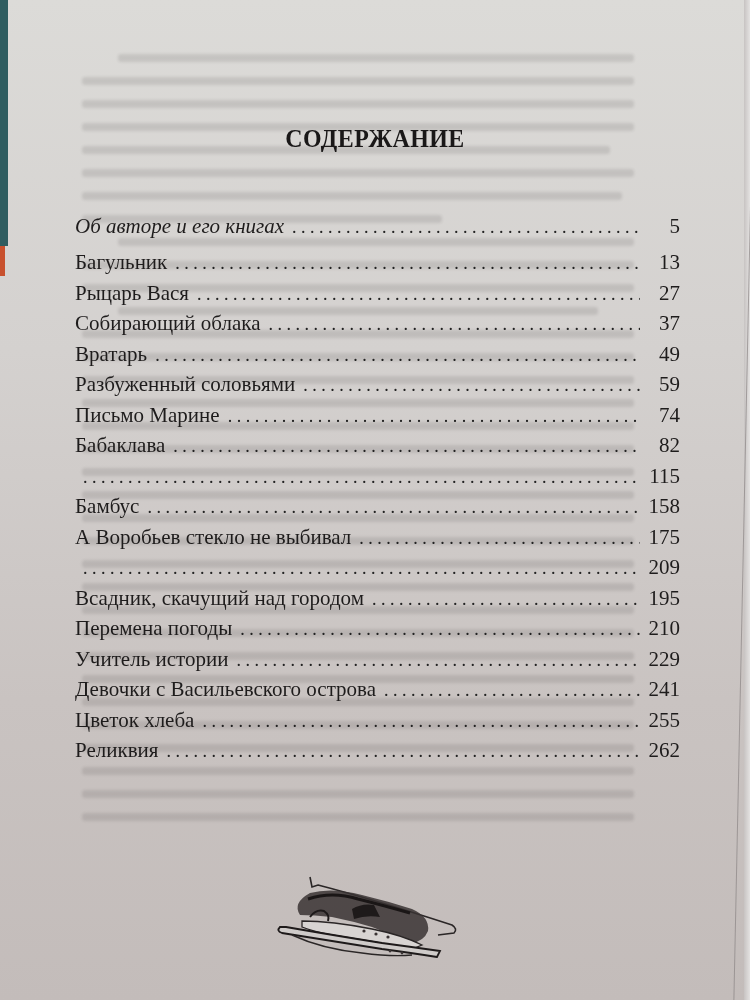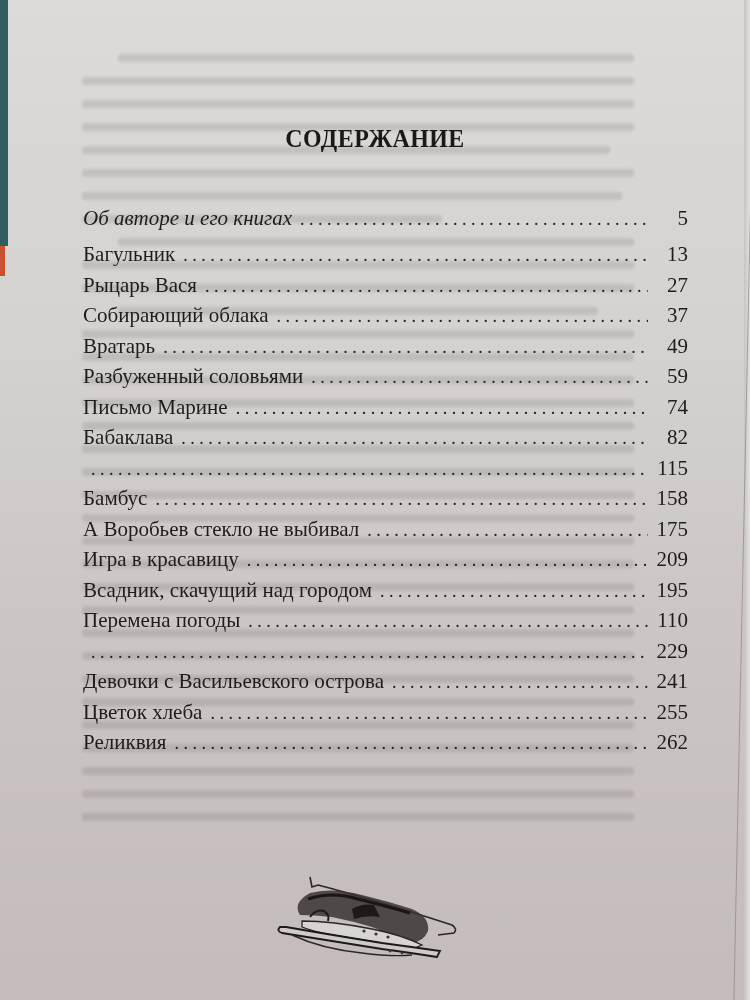--- a/index.html
+++ b/index.html
@@ -70,23 +70,22 @@
       font-family: "Liberation Serif", serif;
       font-weight: bold;
       font-size: 26px;
       letter-spacing: 0.5px;
       color: #1a1818;
       transform: scaleX(0.92);
     }
     .toc {
       position: absolute;
       left: 75px;
-      top: 206px;
+      top: 214px;
       width: 605px;
-      margin-left: 8px;
     }
     .toc-row {
       display: flex;
       align-items: baseline;
       height: 30.5px;
       font-size: 21px;
       color: #1e1c1c;
       white-space: nowrap;
     }
     .toc-row.intro {
@@ -230,35 +229,35 @@
       <span class="toc-label">Бамбус</span>
       <span class="toc-dots"></span>
       <span class="toc-page">158</span>
     </div>
     <div class="toc-row">
       <span class="toc-label">А Воробьев стекло не выбивал</span>
       <span class="toc-dots"></span>
       <span class="toc-page">175</span>
     </div>
     <div class="toc-row">
-      <span class="toc-label">Игра в красавицу</span>
       <span class="toc-dots"></span>
       <span class="toc-page">209</span>
     </div>
     <div class="toc-row">
       <span class="toc-label">Всадник, скачущий над городом</span>
       <span class="toc-dots"></span>
       <span class="toc-page">195</span>
     </div>
     <div class="toc-row">
       <span class="toc-label">Перемена погоды</span>
       <span class="toc-dots"></span>
-      <span class="toc-page">110</span>
-    </div>
-    <div class="toc-row">
+      <span class="toc-page">210</span>
+    </div>
+    <div class="toc-row">
+      <span class="toc-label">Учитель истории</span>
       <span class="toc-dots"></span>
       <span class="toc-page">229</span>
     </div>
     <div class="toc-row">
       <span class="toc-label">Девочки с Васильевского острова</span>
       <span class="toc-dots"></span>
       <span class="toc-page">241</span>
     </div>
     <div class="toc-row">
       <span class="toc-label">Цветок хлеба</span>

